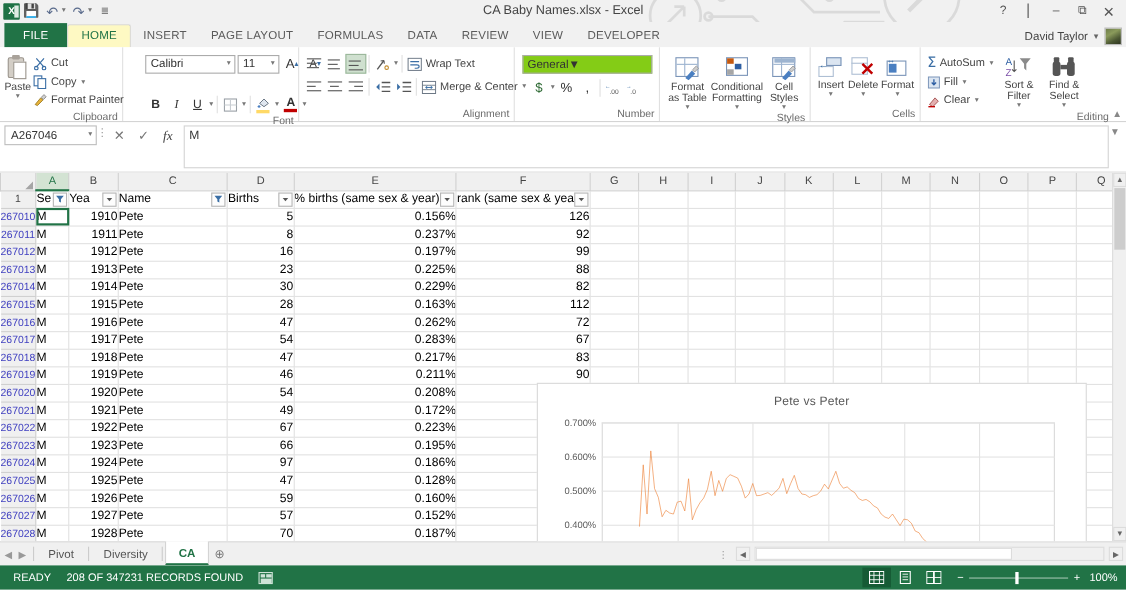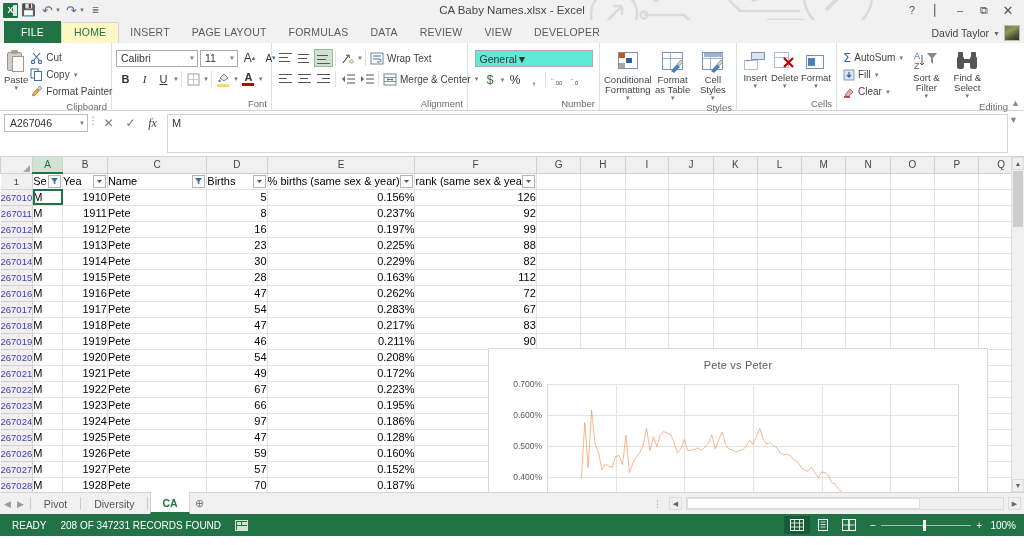--- a/index.html
+++ b/index.html
@@ -135,21 +135,21 @@
   .divider-v { width: 1px; height: 16px; background: #e0e0e0; margin: 0 2px; }
 
   
   .align-ico { width: 15px; height: 13px; position: relative; }
   .align-ico i {
     position: absolute; left: 1px; height: 1.5px; background: #555; display: block;
   }
 
   
   .numbox {
-    height: 17px; border: 1px solid #ababab; background: #5eead4; display: flex; align-items: center;
+    height: 17px; border: 1px solid #ababab; background: #84cc16; display: flex; align-items: center;
     padding: 0 2px 0 4px; font-size: 10.5px; color: #333; width: 118px;
   }
 
   
   .sty-ico { width: 26px; height: 24px; position: relative; }
   .grid-ico { position: absolute; left: 2px; top: 2px; width: 21px; height: 18px; border: 1px solid #7a94b8; }
   .grid-ico::before, .grid-ico::after {
     content: ""; position: absolute; background: #9db4d0;
   }
   .grid-ico::before { left: 0; right: 0; top: 5px; height: 1px; }
@@ -411,21 +411,21 @@
             <path d="M7.5 3.5 L10 1 L12 3 L9.5 5.5 Z" fill="#cfcfcf" stroke="#8a8a8a" stroke-width=".8"></path>
           </svg>
           <span class="lbl">Format Painter</span>
         </div>
       </div>
     </div>
     <div class="rgroup-label">Clipboard</div>
   </div>
 
   <div class="rgroup" style="width:160px;">
-    <div class="rgroup-body" style="flex-direction:column;padding-top:3px;gap:3px;">
+    <div class="rgroup-body" style="flex-direction:column;padding-top:3px;gap:19px;margin-left:16px;">
       <div style="display:flex;align-items:center;gap:2px;">
         <div class="fontbox" style="width:82px;">
           <span class="v">Calibri</span>
           <span class="dd">▼</span>
         </div>
         <div class="fontbox" style="width:38px;">
           <span class="v">11</span>
           <span class="dd">▼</span>
         </div>
         <div class="fbtn" style="font-size:12px;">A<span style="font-size:7px;color:#3a6ea5;">▴</span></div>
@@ -579,39 +579,39 @@
             <text x="4" y="11" font-size="6" fill="#555" font-family="Liberation Sans">.0</text>
           </svg>
           </div>
       </div>
     </div>
     <div class="rgroup-label">Number</div>
   </div>
 
   <div class="rgroup" style="width:137px;">
     <div class="rgroup-body" style="padding-top:2px;">
+      <div class="bigbtn" style="width:44px;">
+        <span class="sty-ico">
+          <span class="grid-ico"></span>
+          <svg style="position:absolute;left:9px;top:8px;" width="16" height="15" viewBox="0 0 16 15">
+            <path d="M2 13 L8 6 L11 9 L5 15 Z" fill="#4a7fc1"></path>
+            <path d="M8.5 5.5 L12 2 L14 4 L10.5 7.5 Z" fill="#cfcfcf" stroke="#8a8a8a" stroke-width=".7"></path>
+          </svg>
+        </span>
+        <div class="lbl">Format as Table</div>
+        <div class="caret-sm">▼</div>
+      </div>
       <div class="bigbtn" style="width:48px;">
         <span class="sty-ico">
           <span style="position:absolute;left:3px;top:2px;width:20px;height:17px;border:1px solid #7a94b8;display:block;"></span>
           <span style="position:absolute;left:4px;top:3px;width:6px;height:5px;background:#c55a11;display:block;"></span>
           <span style="position:absolute;left:11px;top:8px;width:6px;height:5px;background:#2e5fa3;display:block;"></span>
           <span style="position:absolute;left:4px;top:13px;width:6px;height:5px;background:#a6a6a6;display:block;"></span>
         </span>
         <div class="lbl">Conditional Formatting</div>
-        <div class="caret-sm">▼</div>
-      </div>
-      <div class="bigbtn" style="width:44px;">
-        <span class="sty-ico">
-          <span class="grid-ico"></span>
-          <svg style="position:absolute;left:9px;top:8px;" width="16" height="15" viewBox="0 0 16 15">
-            <path d="M2 13 L8 6 L11 9 L5 15 Z" fill="#4a7fc1"></path>
-            <path d="M8.5 5.5 L12 2 L14 4 L10.5 7.5 Z" fill="#cfcfcf" stroke="#8a8a8a" stroke-width=".7"></path>
-          </svg>
-        </span>
-        <div class="lbl">Format as Table</div>
         <div class="caret-sm">▼</div>
       </div>
       <div class="bigbtn" style="width:40px;">
         <span class="sty-ico">
           <span class="grid-ico"></span>
           <span style="position:absolute;left:4px;top:3px;width:19px;height:4px;background:#9db4d0;display:block;"></span>
           <svg style="position:absolute;left:9px;top:8px;" width="16" height="15" viewBox="0 0 16 15">
             <path d="M2 13 L8 6 L11 9 L5 15 Z" fill="#4a7fc1"></path>
             <path d="M8.5 5.5 L12 2 L14 4 L10.5 7.5 Z" fill="#cfcfcf" stroke="#8a8a8a" stroke-width=".7"></path>
           </svg>

